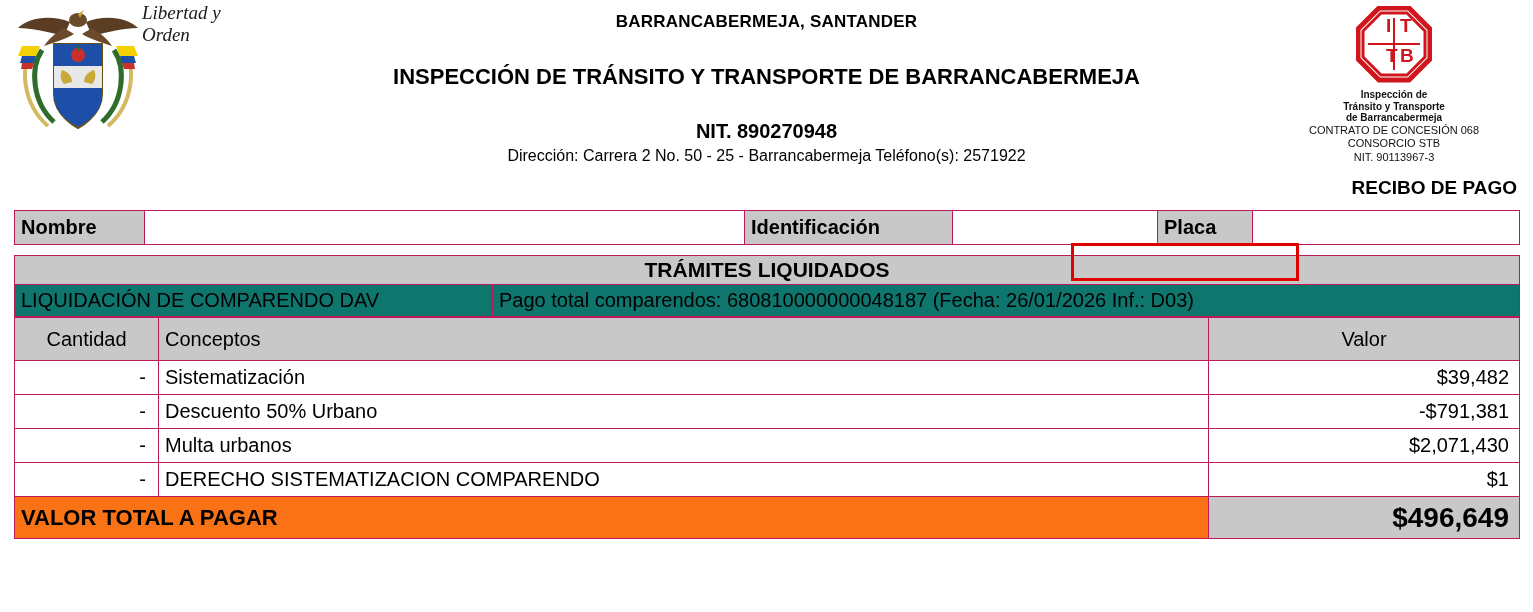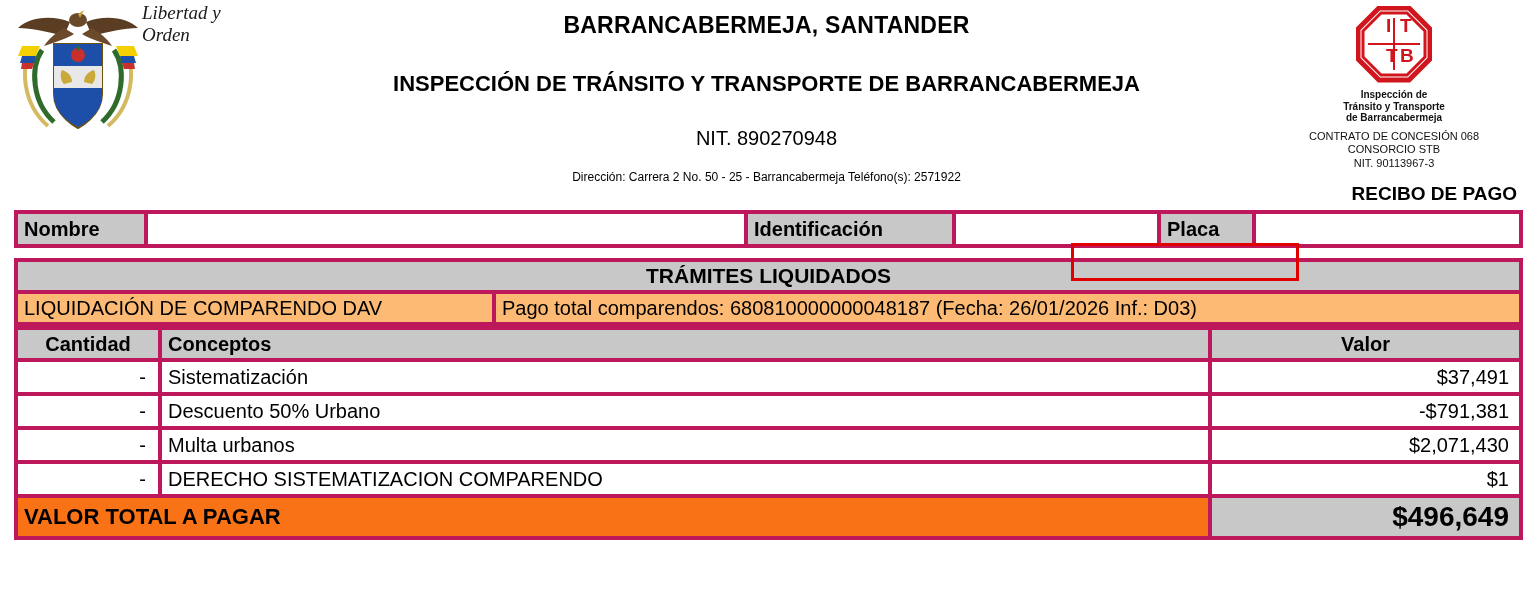--- a/index.html
+++ b/index.html
@@ -49,38 +49,38 @@
     font-style: italic;
     color: #1a1a1a;
     margin-top: -4px;
   }
   .header-center {
     flex: 1 1 auto;
     text-align: center;
     padding-top: 4px;
   }
   .h-city {
-    font-size: 23px;
+    font-size: 17px;
     font-weight: bold;
     letter-spacing: 0.2px;
     margin-top: 4px;
   }
   .h-office {
     font-size: 22px;
     font-weight: bold;
     margin-top: 32px;
   }
   .h-nit {
     font-size: 20px;
-    font-weight: normal;
+    font-weight: bold;
     margin-top: 30px;
   }
   .h-addr {
-    font-size: 12px;
-    margin-top: 20px;
+    font-size: 16px;
+    margin-top: 4px;
   }
   .header-right {
     width: 250px;
     flex: 0 0 250px;
     display: flex;
     flex-direction: column;
     align-items: center;
     padding-top: 2px;
   }
   .logos-row {
@@ -108,21 +108,20 @@
   }
   .stb-block {
     width: 104px;
     text-align: center;
   }
   .stb-logo { width: 96px; height: 82px; margin: 0 auto; }
   .concession {
     font-size: 11px;
     line-height: 1.25;
     text-align: center;
-    margin-top: 6px;
     color: #111;
   }
   .recibo-title {
     font-size: 19px;
     font-weight: bold;
     text-align: right;
     width: 100%;
     margin-top: 12px;
     padding-right: 2px;
     box-sizing: border-box;
@@ -132,21 +131,21 @@
   .block {
     padding: 0 14px;
     box-sizing: border-box;
   }
   table {
     border-collapse: collapse;
     width: 100%;
     table-layout: fixed;
   }
   td, th {
-    border: 4px solid #be185d;
+    border: 1px solid #be185d;
     font-size: 20px;
     padding: 2px 6px;
     vertical-align: middle;
     height: 34px;
     box-sizing: border-box;
     overflow: hidden;
     white-space: nowrap;
   }
   .lbl {
     background: #c8c8c8;
@@ -157,29 +156,29 @@
   .gap6 { height: 10px; }
 
   .tl-head {
     background: #c8c8c8;
     font-weight: bold;
     text-align: center;
     font-size: 21px;
     height: 20px;
   }
   .tl-row td {
-    background: #fdba74;
+    background: #0f766e;
     font-size: 20px;
     height: 32px;
   }
   .cols th {
     background: #c8c8c8;
-    font-weight: bold;
+    font-weight: normal;
     font-size: 20px;
-    height: 32px;
+    height: 43px;
     text-align: left;
   }
   .cols th.center { text-align: center; }
   .qty { text-align: right; padding-right: 12px; }
   .money { text-align: right; padding-right: 10px; }
   .total-lbl {
     background: #f97316;
     font-weight: bold;
     font-size: 22px;
     height: 42px;
@@ -342,21 +341,21 @@
         <tr class="cols">
           <th class="center">Cantidad</th>
           <th>Conceptos</th>
           <th class="center">Valor</th>
         </tr>
       </thead>
       <tbody>
         <tr>
           <td class="qty">-</td>
           <td>Sistematización</td>
-          <td class="money">$37,491</td>
+          <td class="money">$39,482</td>
         </tr>
         <tr>
           <td class="qty">-</td>
           <td>Descuento 50% Urbano</td>
           <td class="money">-$791,381</td>
         </tr>
         <tr>
           <td class="qty">-</td>
           <td>Multa urbanos</td>
           <td class="money">$2,071,430</td>

